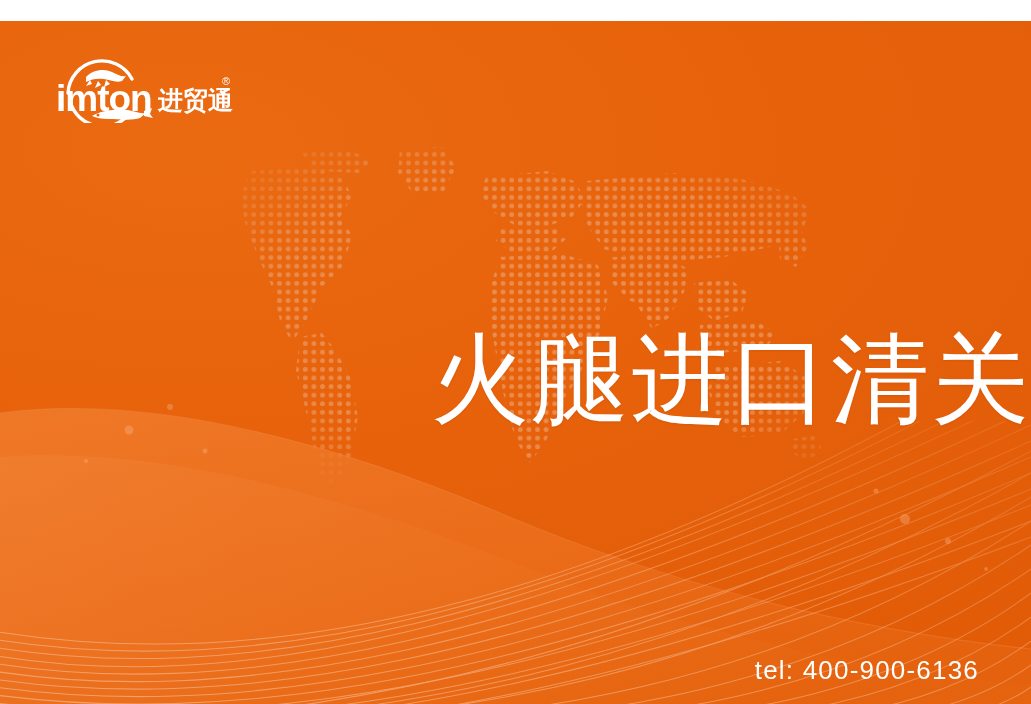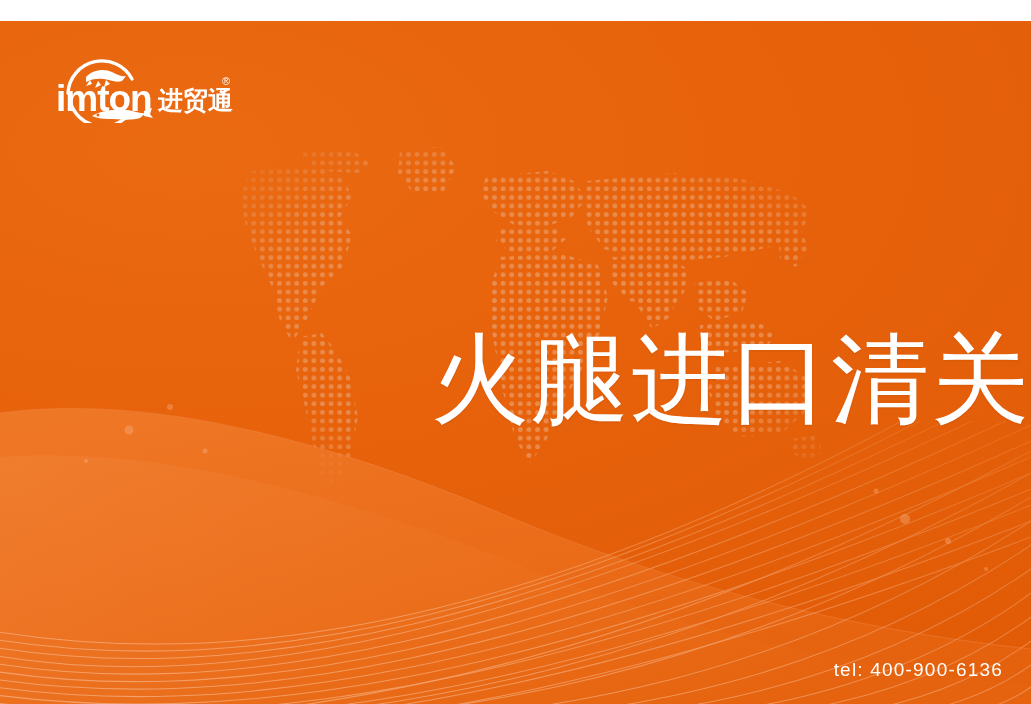--- a/index.html
+++ b/index.html
@@ -60,24 +60,24 @@
     letter-spacing: 2px;
     font-weight: 400;
     font-family: "DejaVu Sans", "Liberation Sans", sans-serif;
     text-shadow: 0 1px 2px rgba(140,58,0,0.18);
   }
   .headline .line { display: block; white-space: nowrap; }
 
   
   .tel {
     position: absolute;
-    right: 28px;
+    right: 52px;
     top: 634px;
     color: #ffffff;
-    font-size: 19px;
+    font-size: 26px;
     line-height: 30px;
     letter-spacing: 1.2px;
     white-space: nowrap;
     font-family: "Liberation Sans", "DejaVu Sans", sans-serif;
   }
 </style>
 </head>
 <body>
 
 <div class="banner">

